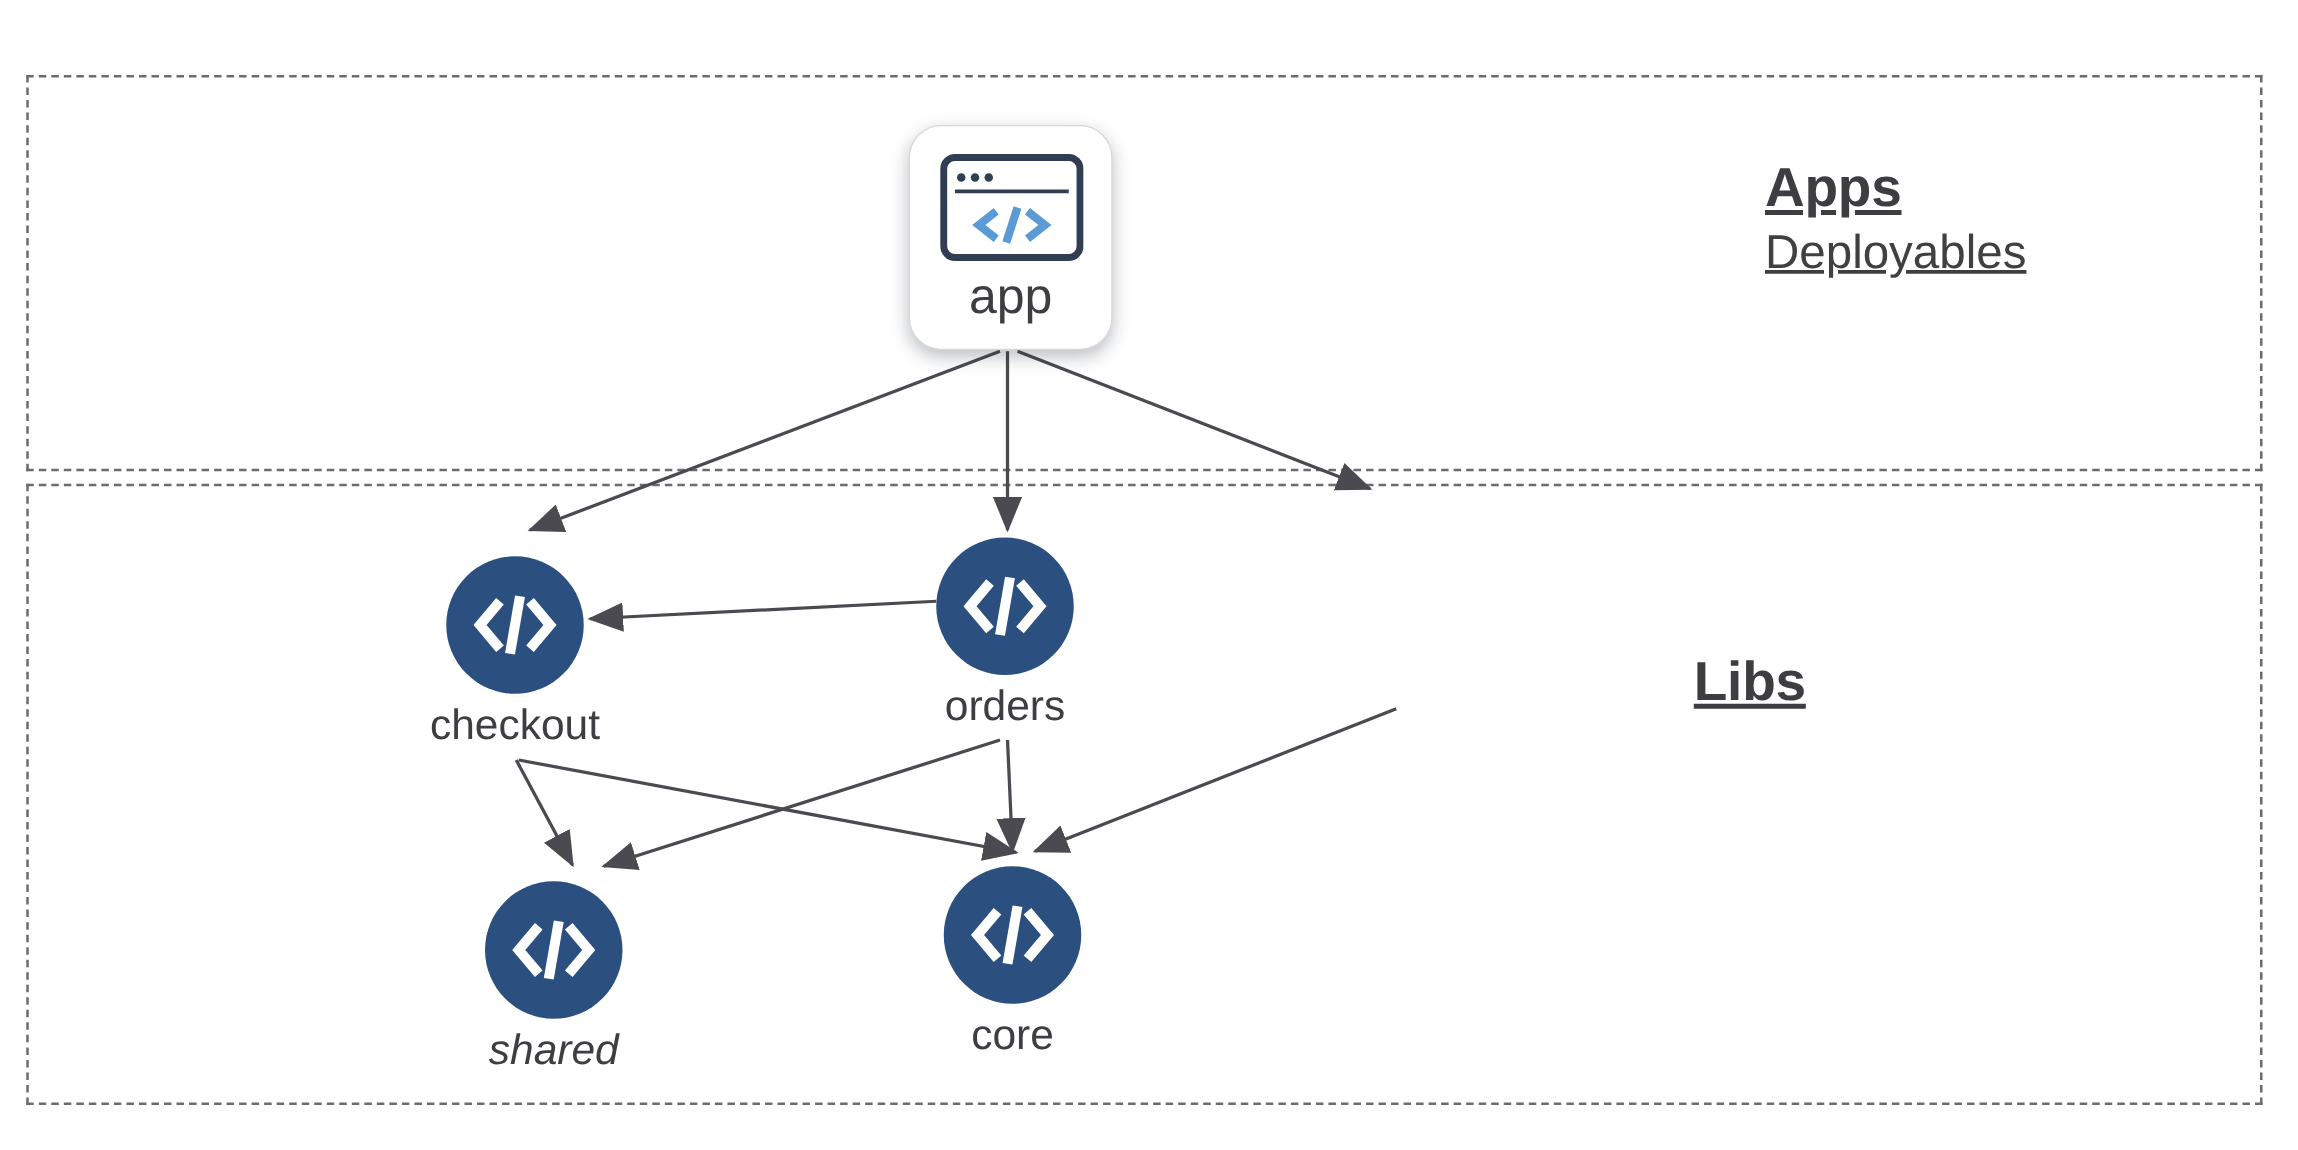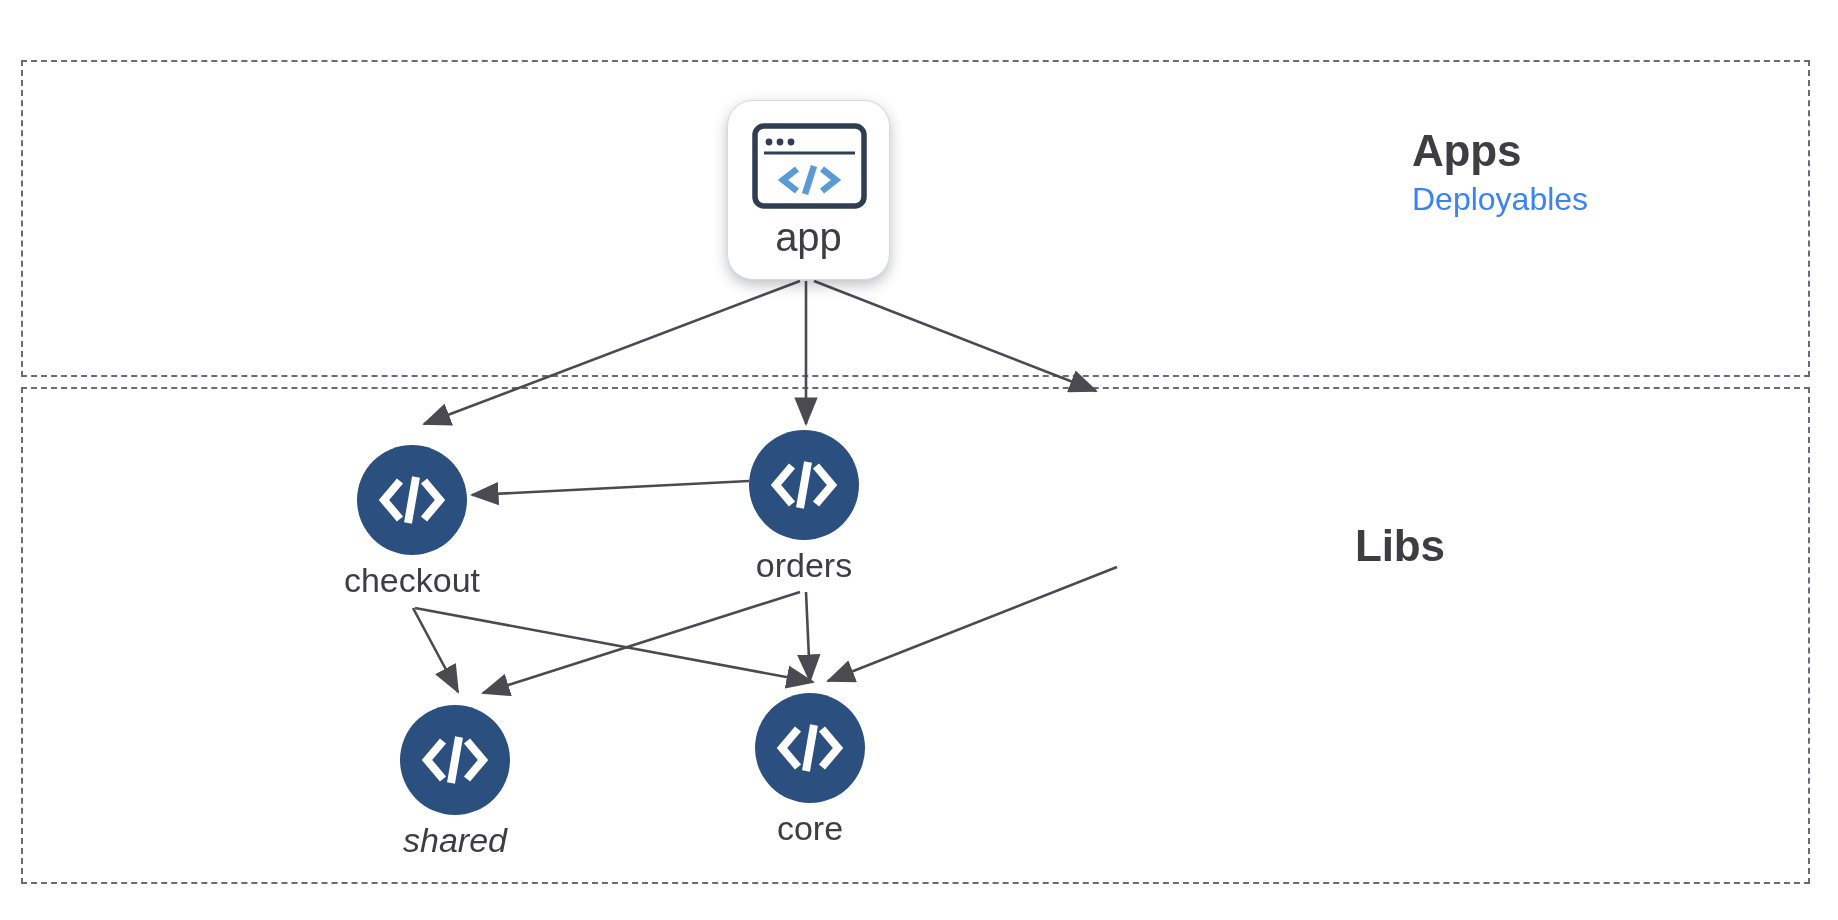--- a/index.html
+++ b/index.html
@@ -35,33 +35,34 @@
     left: 21px;
     top: 387px;
     width: 1789px;
     height: 497px;
   }
 
   
   .zone-caption {
     position: absolute;
     color: #3d3d42;
+    text-decoration: underline;
   }
   .zone-caption .zc-title {
     font-size: 44px;
     font-weight: bold;
     line-height: 1.05;
     letter-spacing: -0.2px;
   }
   .zone-caption .zc-sub {
-    font-size: 32px;
+    font-size: 38px;
     font-weight: normal;
     line-height: 1.25;
     margin-top: 5px;
-    color: #3b82f6;
+    color: #404040;
   }
   #caption-apps { left: 1412px; top: 128px; }
   #caption-libs { left: 1355px; top: 523px; }
 
   
   #edges {
     position: absolute;
     left: 0;
     top: 0;
     width: 1838px;
@@ -119,21 +120,21 @@
     transform: translateX(-50%);
     top: 116px;
     white-space: nowrap;
     font-size: 34px;
     color: #3d3d42;
   }
   
   #node-products { left: 357px; top: 445px; }
   #node-orders   { left: 749px; top: 430px; text-align: center; }
   #node-checkout { left: 1053px; top: 402px; }
-  #node-shared   { left: 400px; top: 705px; font-style: italic; }
+  #node-shared   { left: 388px; top: 705px; font-style: italic; }
   #node-core     { left: 755px; top: 693px; }
 </style>
 </head>
 <body>
 
 <div id="stage">
 
   <div class="zone" id="zone-apps"></div>
   <div class="zone" id="zone-libs"></div>
 

